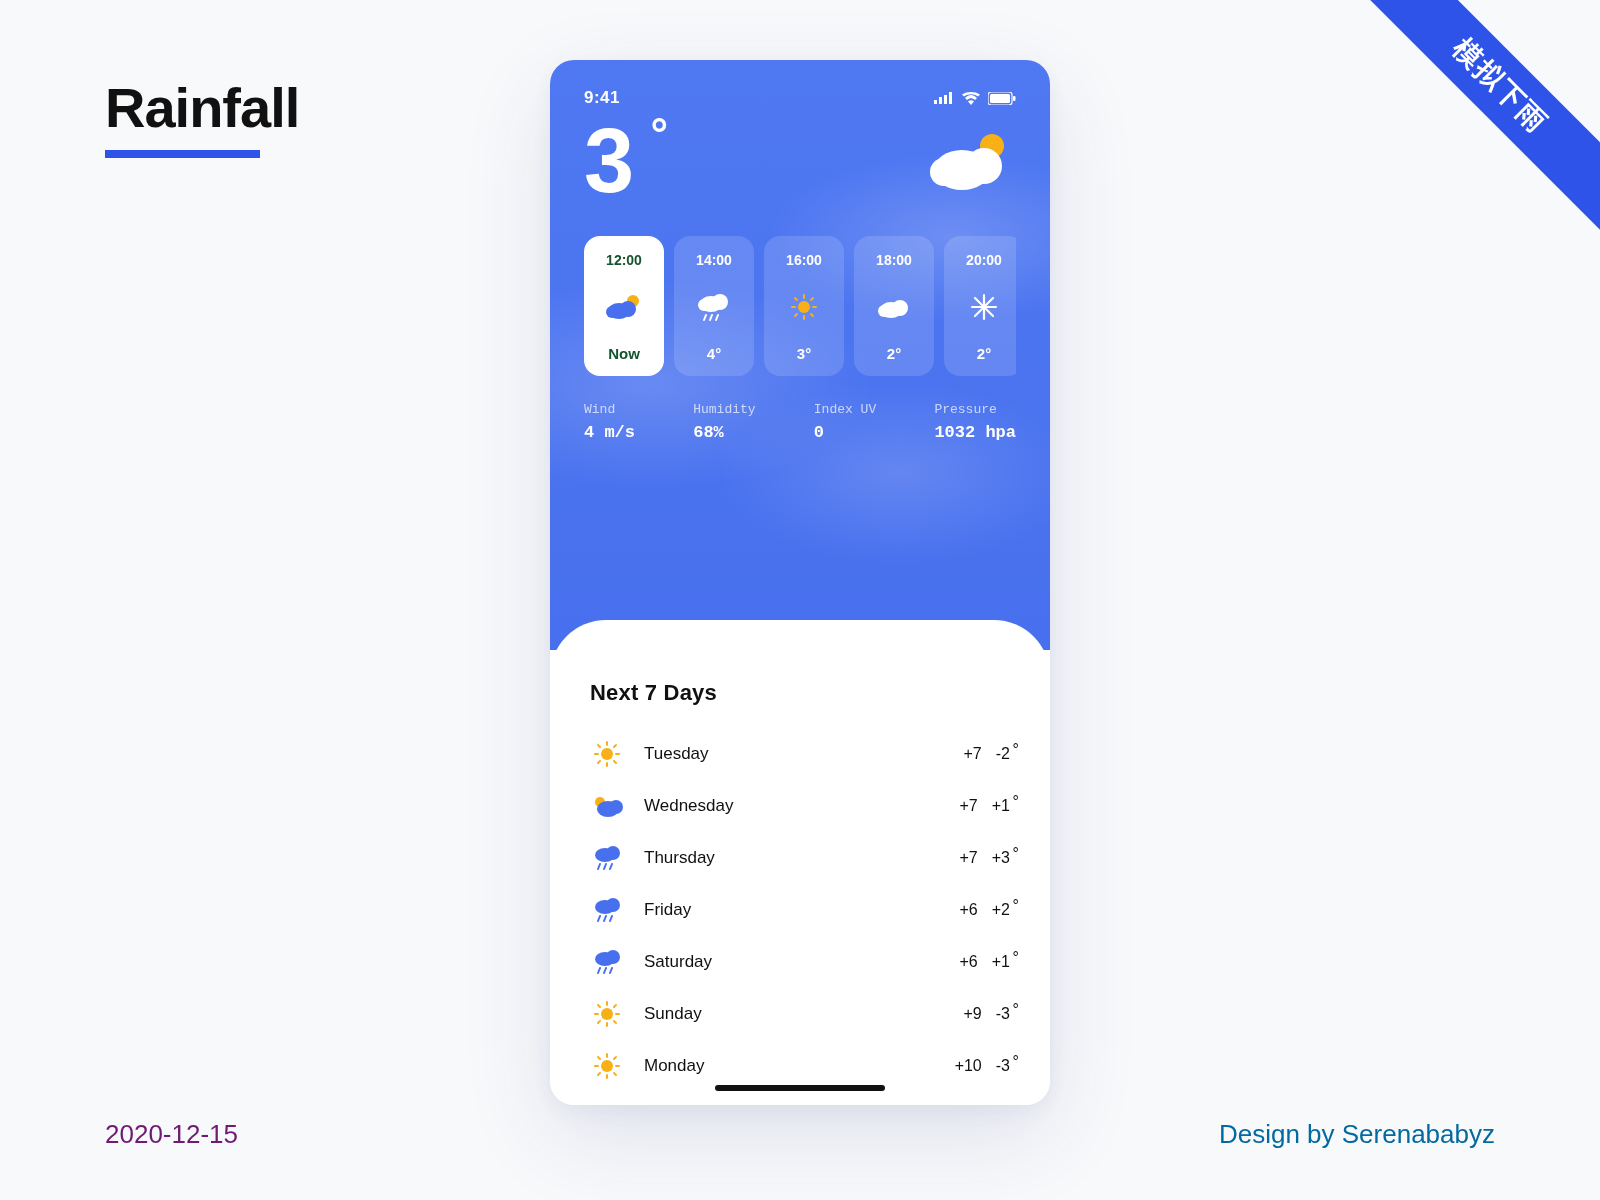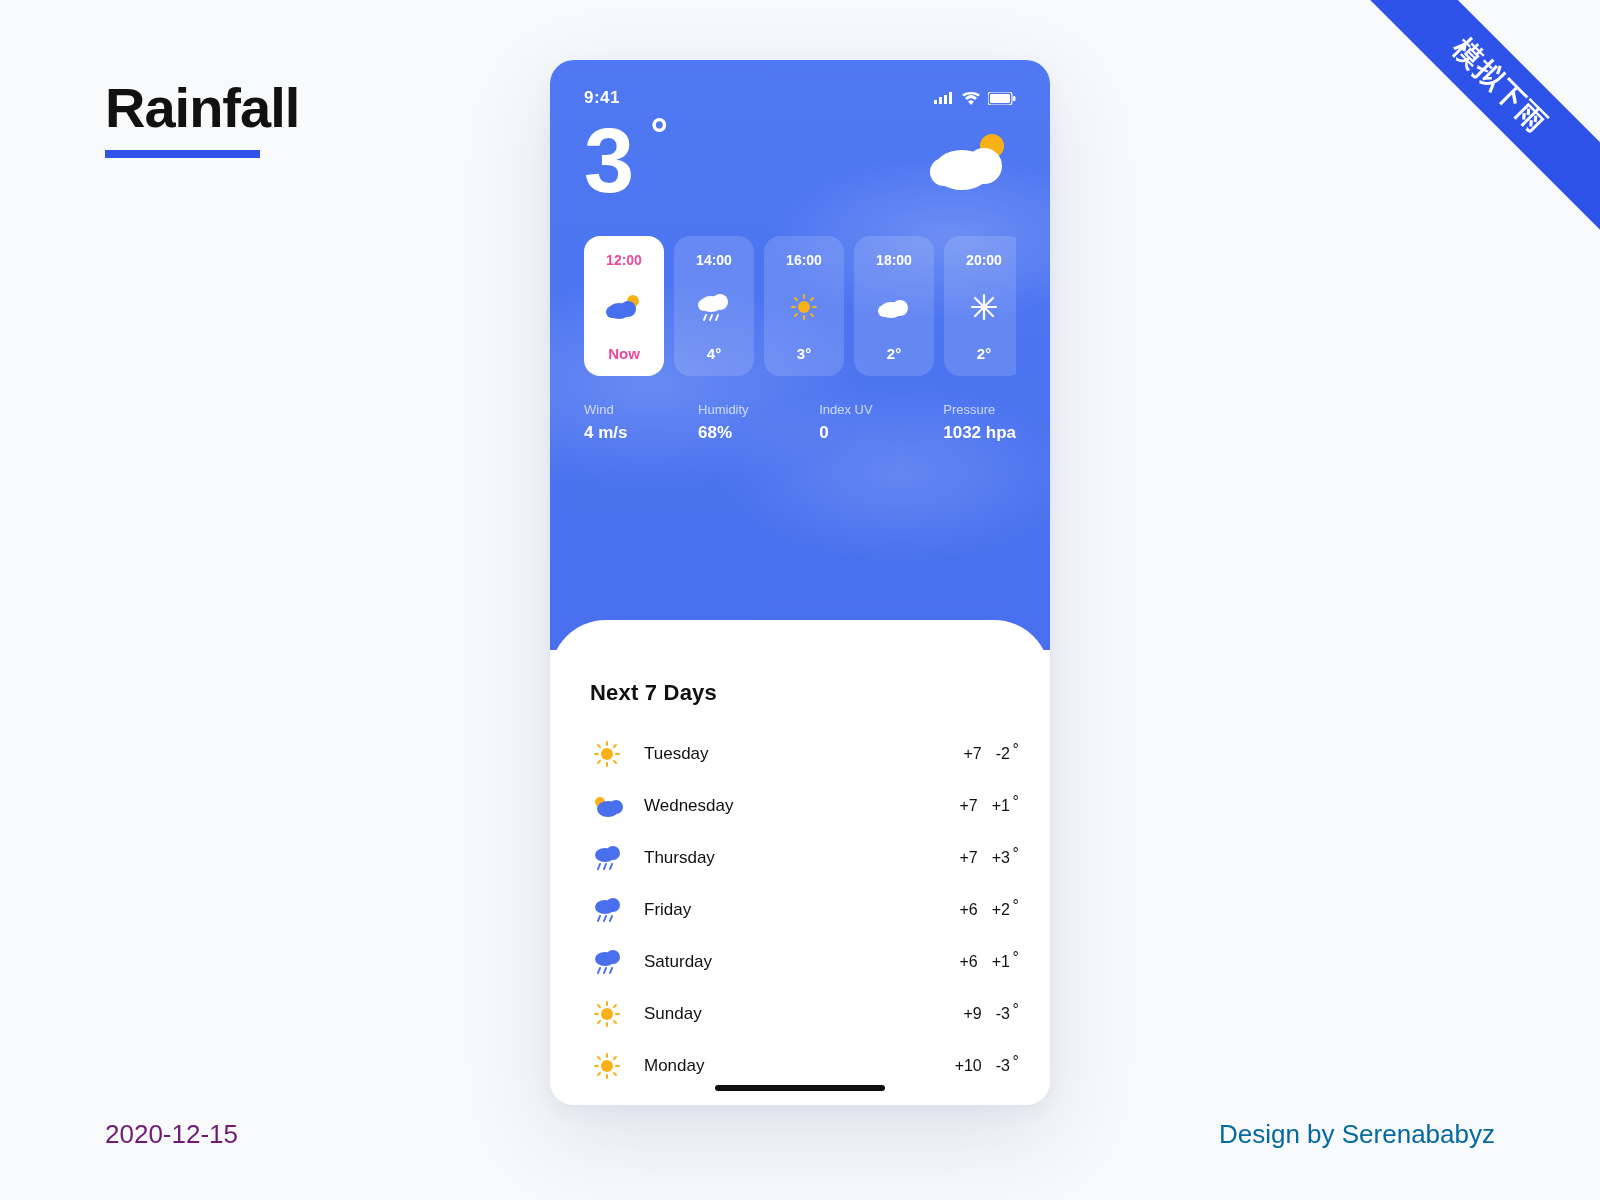--- a/index.html
+++ b/index.html
@@ -152,31 +152,32 @@
     display: flex;
     flex-direction: column;
     align-items: center;
     justify-content: space-between;
     padding: 16px 0 14px 0;
     color: #fff;
     cursor: pointer;
   }
   .hour-card.active {
     background: #fff;
-    color: #ec4899;
+    color: #14532d;
   }
   .hour-time { font-size: 14px; font-weight: 600; }
   .hour-icon { width: 40px; height: 34px; display:flex; align-items:center; justify-content:center; }
   .hour-temp { font-size: 15px; font-weight: 600; }
 
   .metrics {
     margin-top: 26px;
     display: flex;
     justify-content: space-between;
     gap: 10px;
+    font-family: Liberation Mono, monospace;
   }
   .metric { display:flex; flex-direction:column; gap:6px; }
   .metric-label { font-size: 13px; color: rgba(255,255,255,.7); }
   .metric-value { font-size: 17px; font-weight: 600; }
 
   
   .forecast {
     position: absolute;
     left: 0; right: 0;
     top: 560px;

